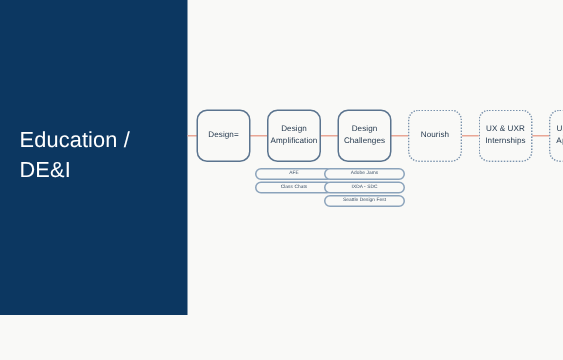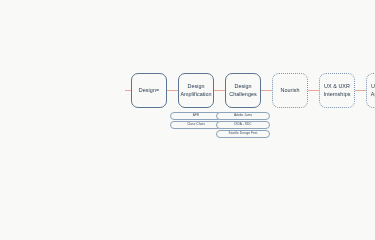--- a/index.html
+++ b/index.html
@@ -104,20 +104,24 @@
     line-height: 1;
     letter-spacing: 0.05px;
     white-space: nowrap;
   }
 </style>
 </head>
 <body>
 
 <div class="slide">
 
+  <div class="side-panel">
+    <div class="side-title">Education /
+DE&amp;I</div>
+  </div>
 
   <div class="flow">
 
     <div class="rail"></div>
 
     <div class="node node-solid" style="left:6px;">
       <span class="node-label">Design=</span>
     </div>
 
     <div class="node node-solid" style="left:53px;">

